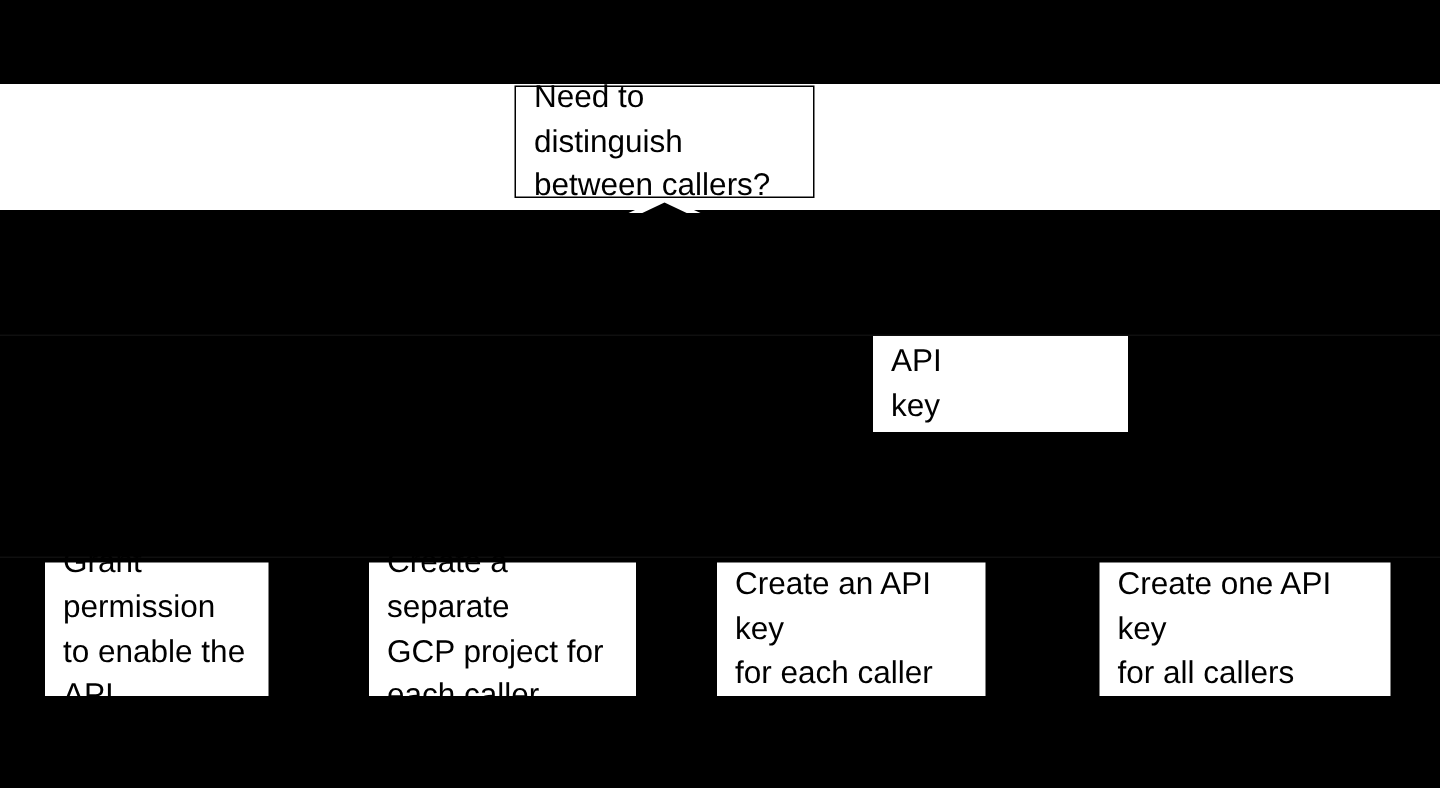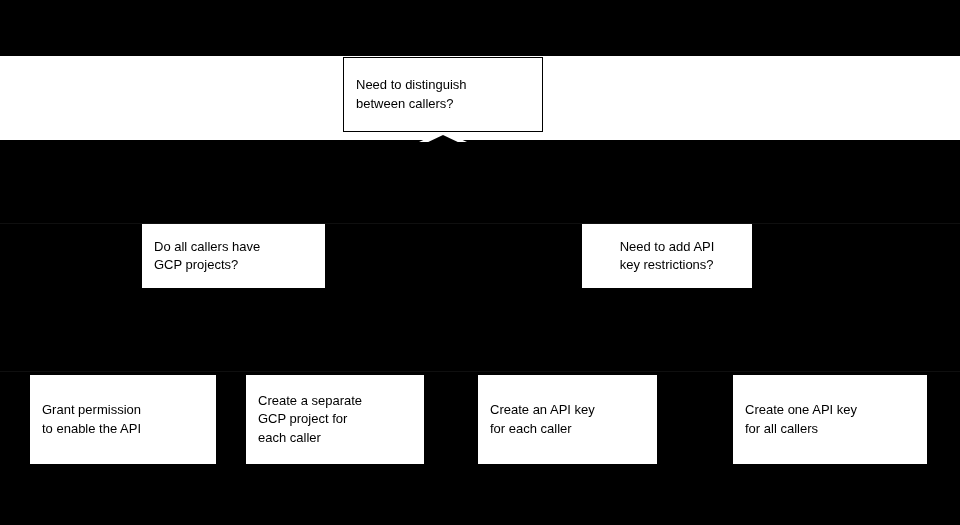--- a/index.html
+++ b/index.html
@@ -25,21 +25,21 @@
     position: absolute;
     box-sizing: border-box;
     background: #ffffff;
     color: #000000;
     display: flex;
     align-items: center;
     justify-content: flex-start;
     padding: 0 12px;
   }
   .node .label {
-    font-size: 13px;
+    font-size: 21px;
     line-height: 1.42;
     color: #000000;
     white-space: pre-line;
     text-align: left;
   }
   .node.bordered {
     border: 1.6px solid #000000;
   }
 </style>
 </head>
@@ -56,31 +56,27 @@
               border-bottom:11px solid #ffffff;"></div>
   <div style="position:absolute; left:424px; top:135px; width:0; height:0;
               border-left:19px solid transparent; border-right:19px solid transparent;
               border-bottom:9px solid #000000;"></div>
 
   <div class="node bordered" style="left:343px; top:57px; width:200px; height:75px;">
     <span class="label">Need to distinguish
 between callers?</span>
   </div>
 
-  <div class="node" style="left:142px; top:224px; width:183px; height:64px;">
-    <span class="label">Do all callers have
-GCP projects?</span>
-  </div>
 
   <div class="node" style="left:582px; top:224px; width:170px; height:64px;justify-content:center;">
     <span class="label">Need to add API
 key restrictions?</span>
   </div>
 
-  <div class="node" style="left:30px; top:375px; width:186px; height:89px;">
+  <div class="node" style="left:30px; top:375px; width:149px; height:89px;">
     <span class="label">Grant permission
 to enable the API</span>
   </div>
 
   <div class="node" style="left:478px; top:375px; width:179px; height:89px;">
     <span class="label">Create an API key
 for each caller</span>
   </div>
 
   <div class="node" style="left:246px; top:375px; width:178px; height:89px;">

